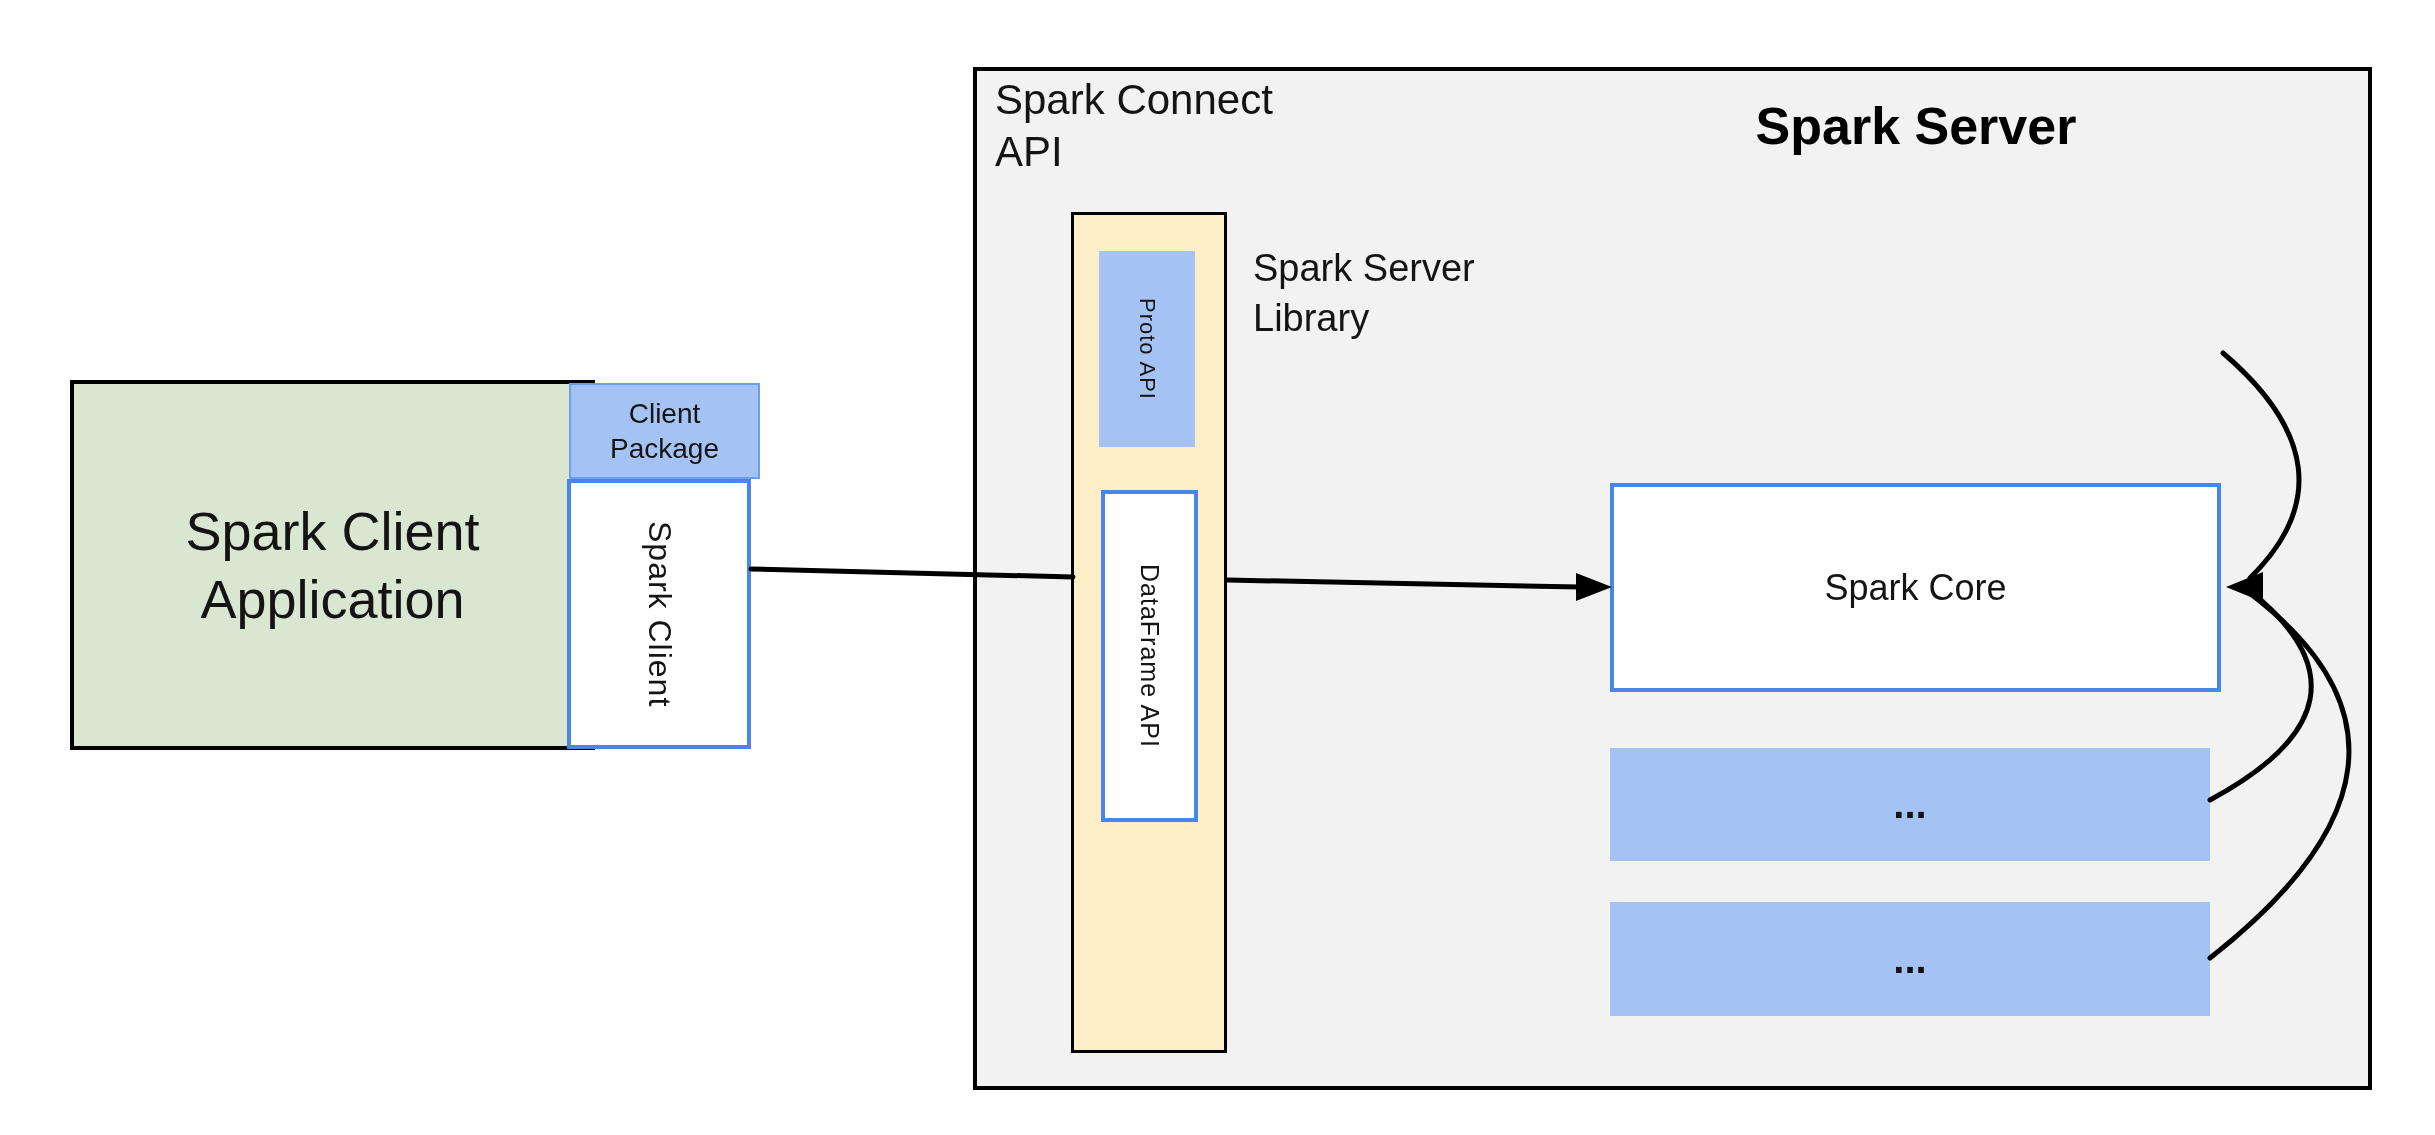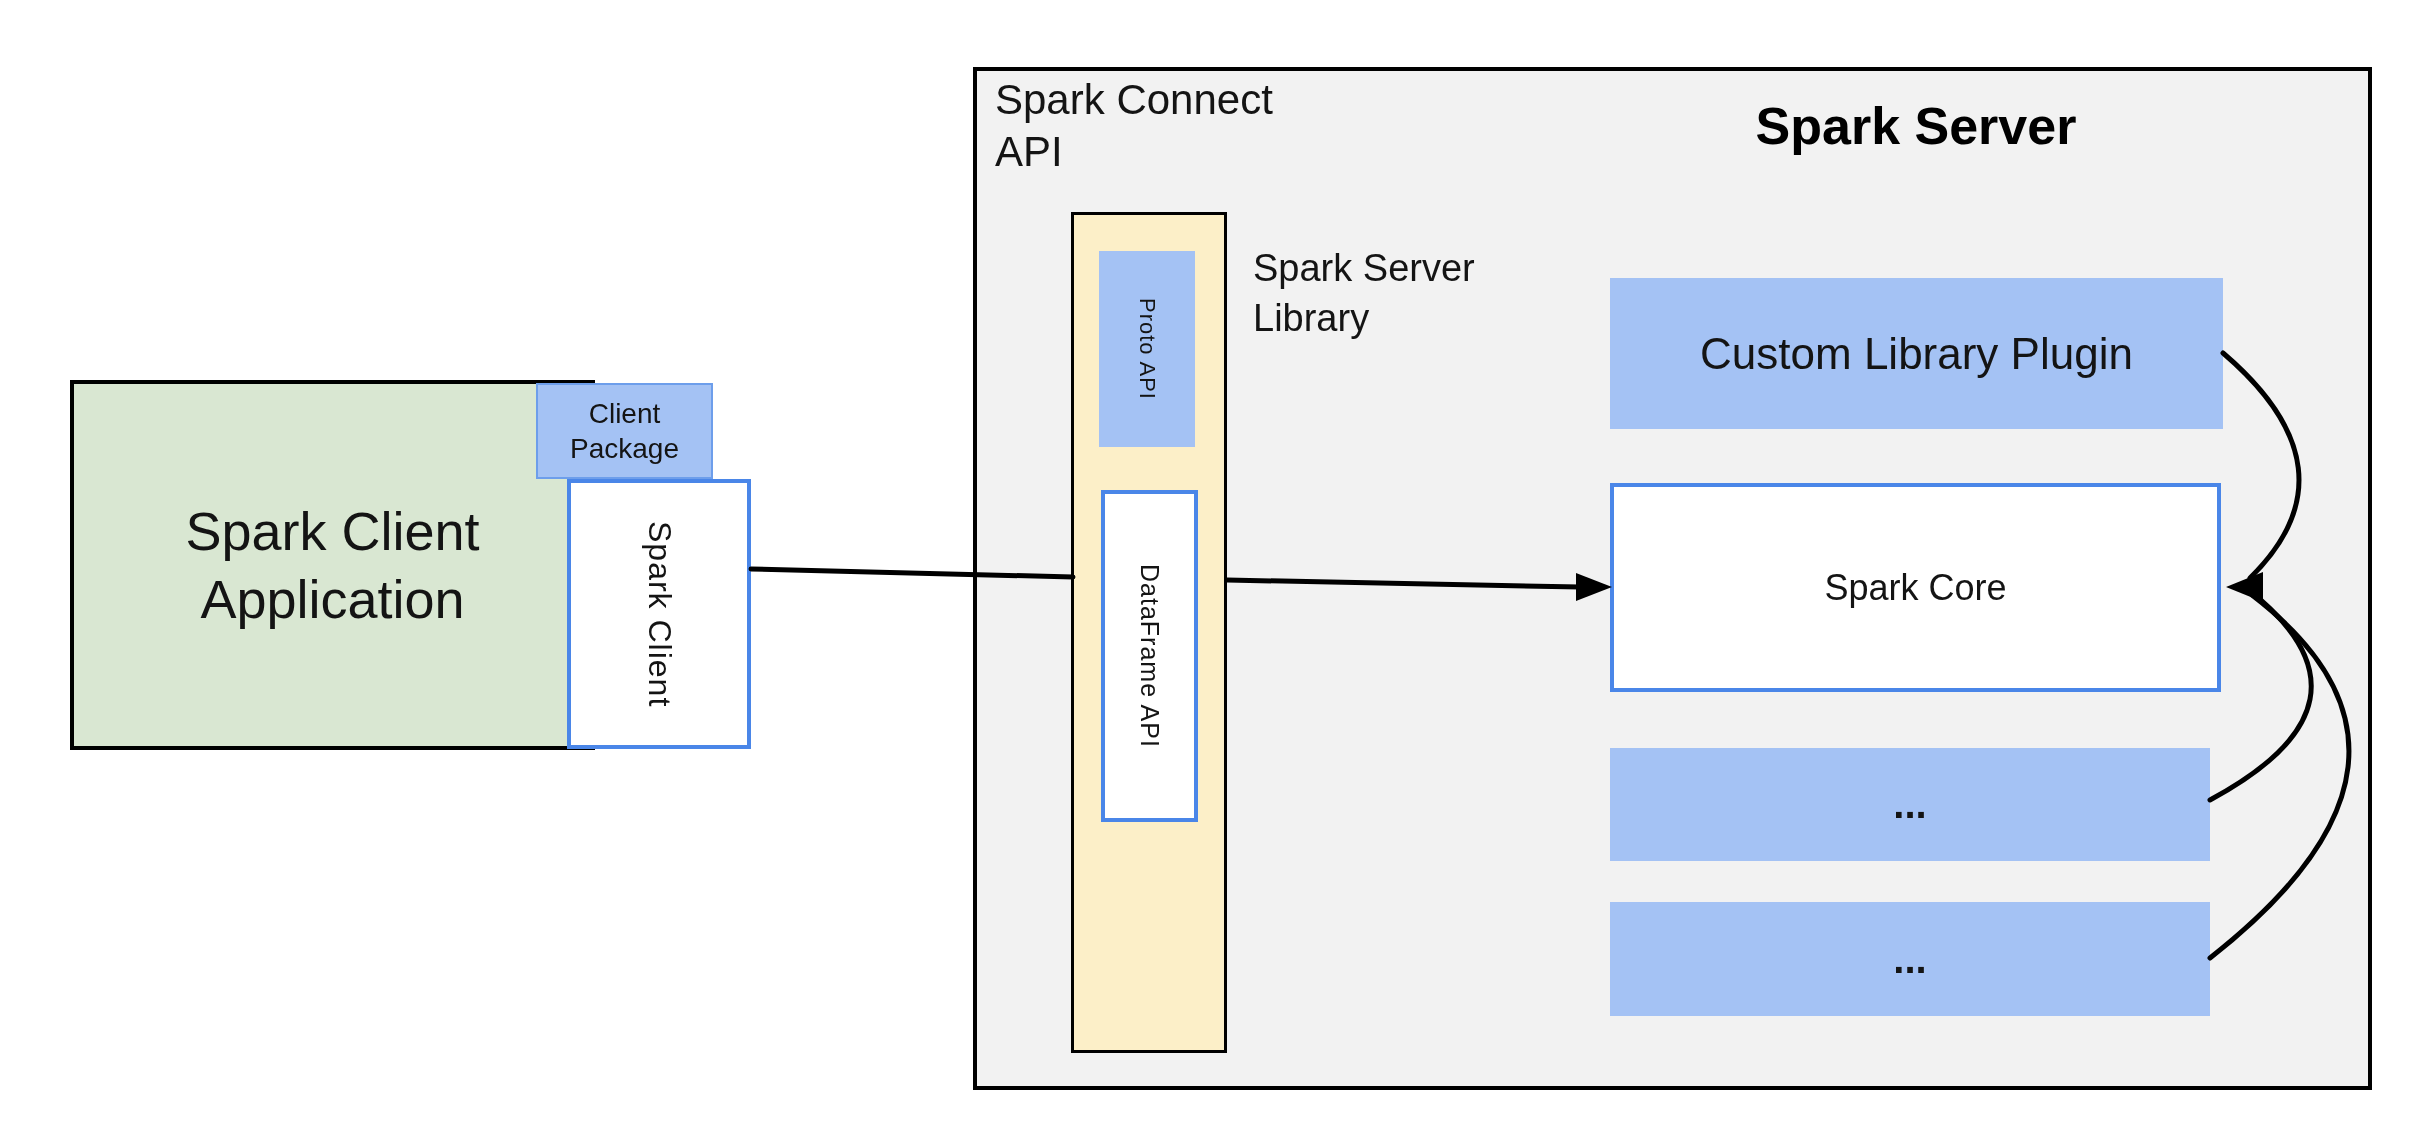--- a/index.html
+++ b/index.html
@@ -11,21 +11,21 @@
   body{font-family:"Liberation Sans","DejaVu Sans",sans-serif;color:var(--text)}
   .stage{position:relative;width:2435px;height:1135px;background:#fff;overflow:hidden}
   .abs{position:absolute}
   .box{display:flex;align-items:center;justify-content:center;text-align:center}
   .pre{white-space:pre-line}
   .vtext{writing-mode:vertical-rl;text-orientation:mixed;letter-spacing:1px}
 
   .green-box{left:70px;top:380px;width:525px;height:370px;background:var(--green);border:4px solid #000}
   .green-box .lbl{font-size:54px;line-height:68px}
 
-  .client-package{left:536px;top:383px;width:177px;height:96px;background:var(--blue);border:2px solid var(--blue-mid)}
+  .client-package{left:569px;top:383px;width:191px;height:96px;background:var(--blue);border:2px solid var(--blue-mid)}
   .client-package .lbl{font-size:28px;line-height:35px}
 
   .spark-client{left:567px;top:479px;width:184px;height:270px;background:#fff;border:4px solid var(--blue-border)}
   .spark-client .lbl{font-size:32px}
 
   .panel{left:973px;top:67px;width:1399px;height:1023px;background:var(--panel);border:4px solid #000}
 
   .connect-title{left:995px;top:74px;width:340px;text-align:left;font-size:42px;line-height:52px}
 
   .yellow-box{left:1071px;top:212px;width:156px;height:841px;background:var(--yellow);border:3px solid #000}
@@ -78,23 +78,20 @@
   <div class="abs box proto-box">
     <div class="lbl vtext">Proto API</div>
   </div>
   <div class="abs box dataframe-box">
     <div class="lbl vtext">DataFrame API</div>
   </div>
   <div class="abs library-label pre">Spark Server
 Library</div>
 
   <div class="abs server-title">Spark Server</div>
-  <div class="abs box plugin-box">
-    <div class="lbl">Custom Library Plugin</div>
-  </div>
   <div class="abs box core-box">
     <div class="lbl">Spark Core</div>
   </div>
   <div class="abs box more-box more-top">
     <div class="lbl">...</div>
   </div>
   <div class="abs box more-box more-bottom">
     <div class="lbl">...</div>
   </div>
 

